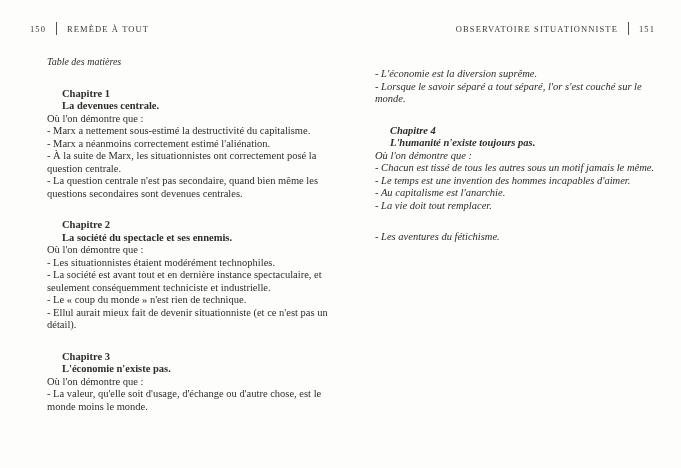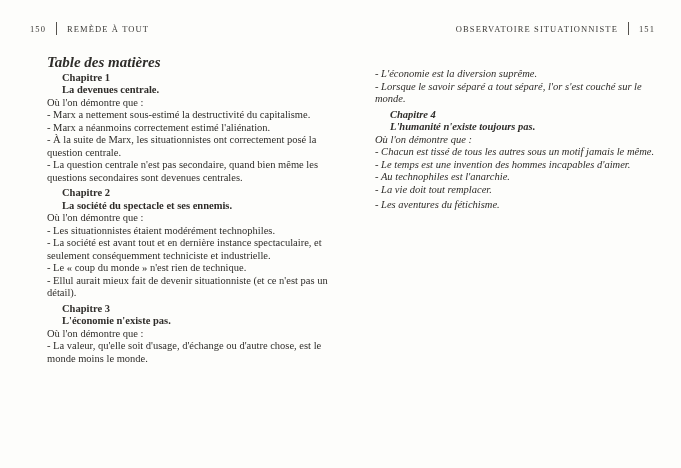--- a/index.html
+++ b/index.html
@@ -37,25 +37,25 @@
   }
   .col {
     position: absolute;
     font-size: 10.5px;
     line-height: 12.5px;
   }
   .col-left { left: 47px; top: 56px; width: 293px; }
   .col-right { left: 375px; top: 68px; width: 288px; font-style: italic; }
   .col p { margin: 0; }
   .toc-title {
-    font-weight: bold;
+    font-weight: normal;
     font-style: italic;
-    font-size: 15px;
+    font-size: 10px;
   }
-  .section { margin-top: 3px; }
+  .section { margin-top: 19px; }
   .b { font-weight: bold; }
   .ind { padding-left: 15px; }
 </style>
 </head>
 <body>
 
 <div>
 
   <div class="header header-left">
     <span>150</span>
@@ -105,21 +105,21 @@
       <p>- L'économie est la diversion suprême.</p>
       <p>- Lorsque le savoir séparé a tout séparé, l'or s'est couché sur le monde.</p>
     </div>
 
     <div class="section">
       <p class="b ind">Chapitre 4</p>
       <p class="b ind">L'humanité n'existe toujours pas.</p>
       <p>Où l'on démontre que :</p>
       <p>- Chacun est tissé de tous les autres sous un motif jamais le même.</p>
       <p>- Le temps est une invention des hommes incapables d'aimer.</p>
-      <p>- Au technophiles est l'anarchie.</p>
+      <p>- Au capitalisme est l'anarchie.</p>
       <p>- La vie doit tout remplacer.</p>
     </div>
 
     <div class="section">
       <p>- Les aventures du fétichisme.</p>
     </div>
   </div>
 
 </div>
 

